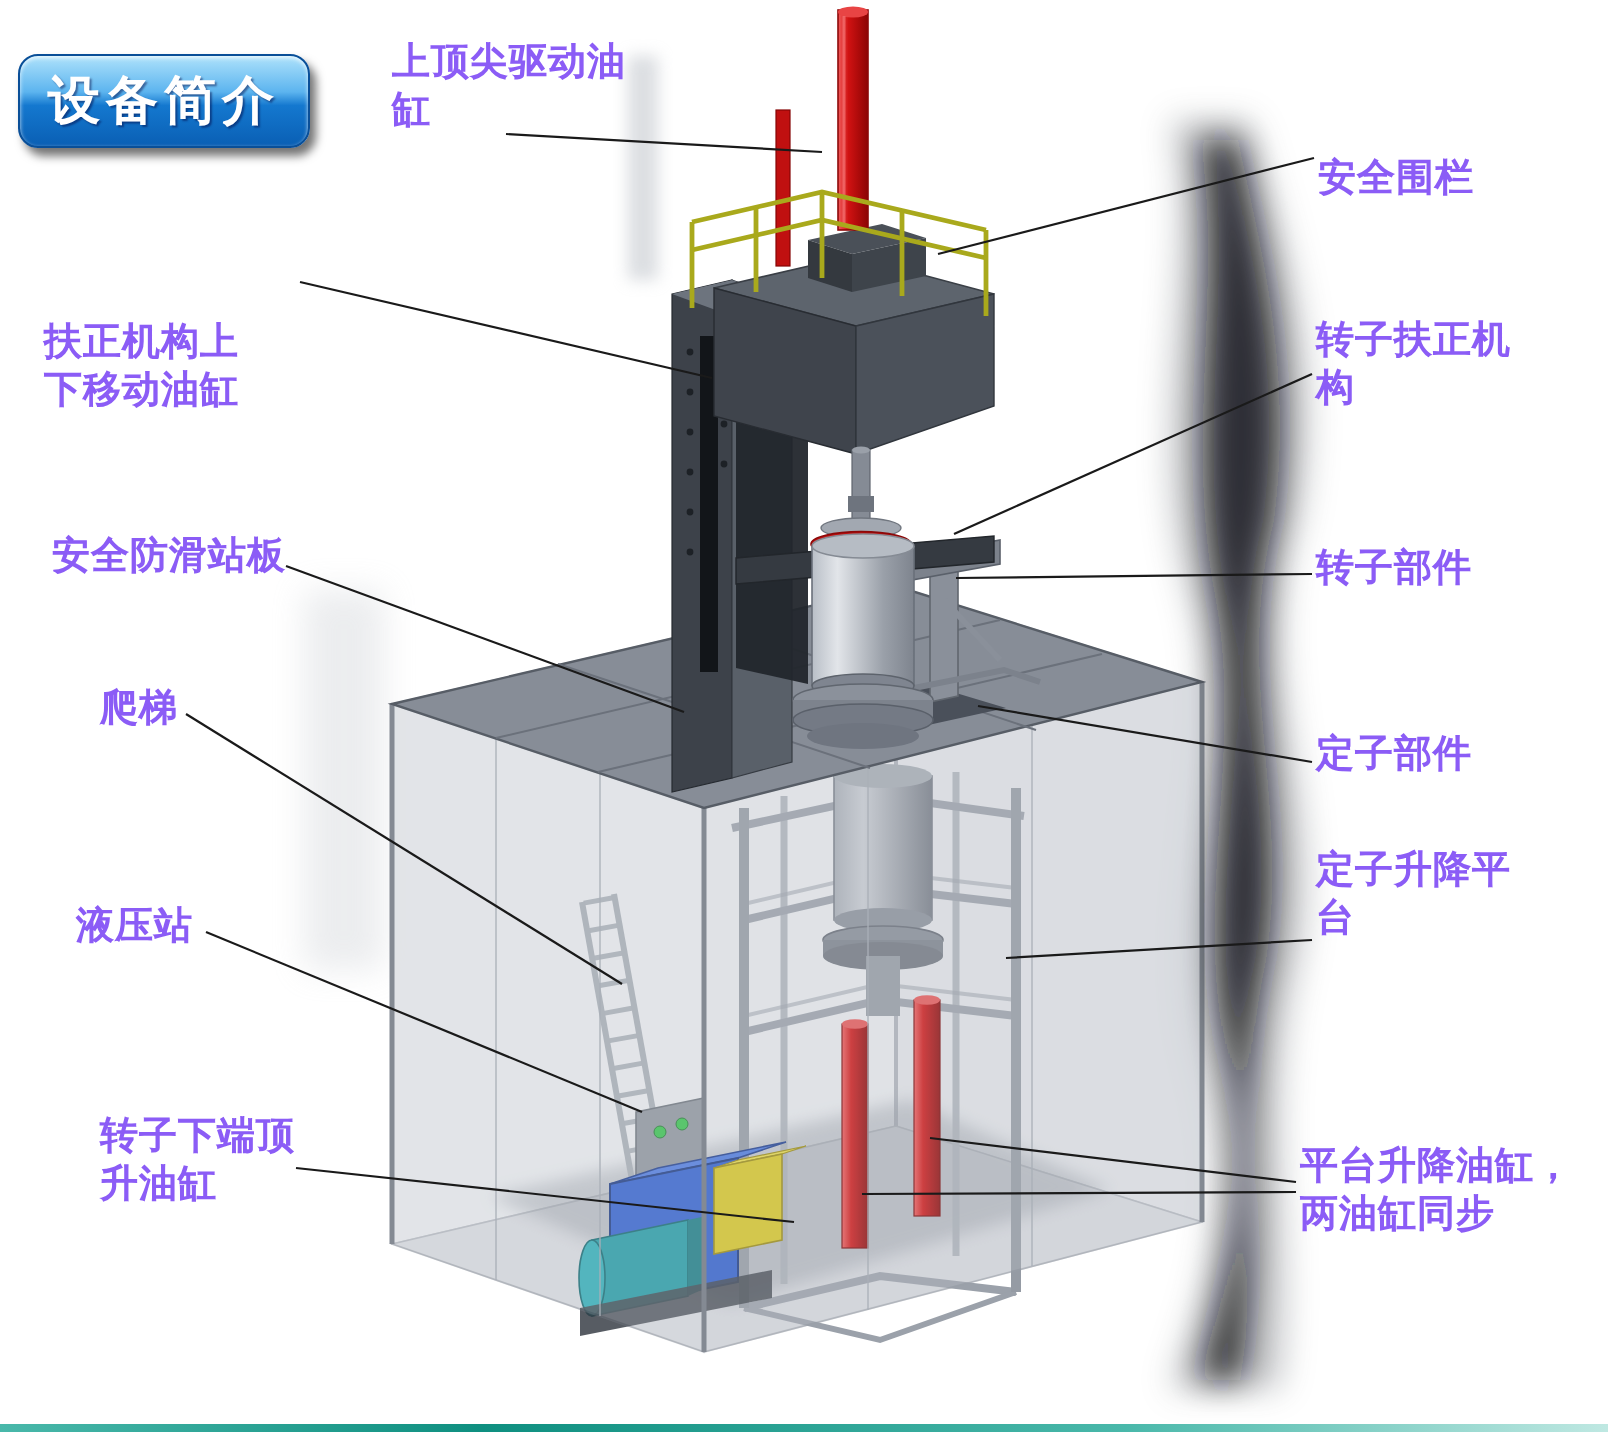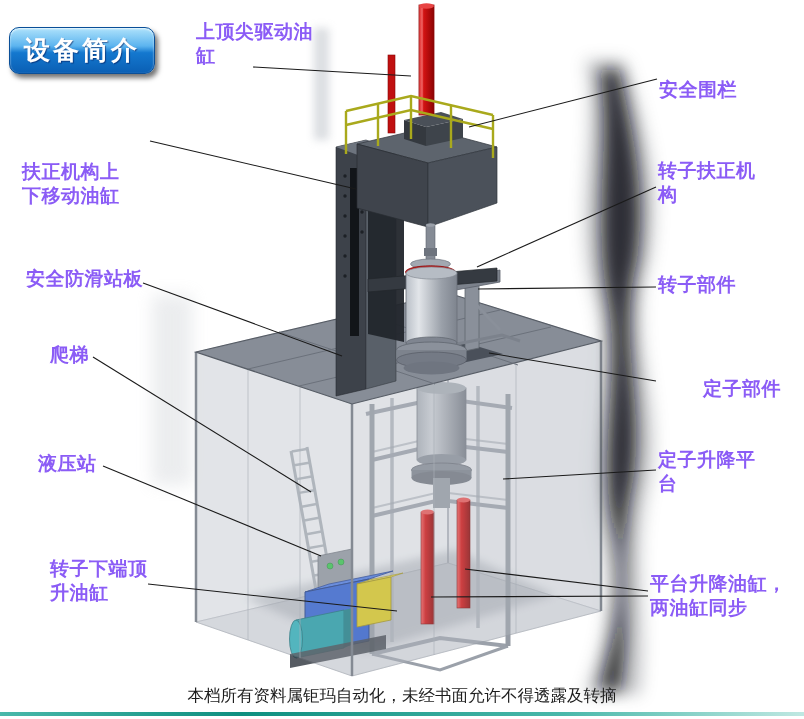--- a/index.html
+++ b/index.html
@@ -13,23 +13,23 @@
          text-shadow:1px 1px 1px rgba(0,0,60,0.45);font-family:Liberation Serif, serif;}
   .label{position:absolute;font-size:19px;font-weight:600;line-height:1.28;color:#8b5cf6;
          white-space:pre-line;letter-spacing:0.5px;}
   .l0{left:196px;top:20px;}
   .l1{left:659px;top:62px;margin-top:16px;}
   .l2{left:22px;top:112px;margin-top:48px;}
   .l3{left:658px;top:159px;}
   .l4{left:26px;top:267px;}
   .l5{left:658px;top:273px;text-align:right;}
   .l6{left:50px;top:343px;}
-  .l7{left:658px;top:377px;margin-left:45px;}
+  .l7{left:658px;top:366px;}
   .l8{left:38px;top:452px;}
-  .l9{left:658px;top:448px;}
+  .l9{left:658px;top:424px;font-family:Liberation Mono, monospace;}
   .l10{left:28px;top:557px;margin-left:22px;}
   .l11{left:650px;top:572px;}
   .footer{position:absolute;left:0;right:0;top:685px;text-align:center;font-size:16.5px;
           color:#1c1c1c;font-weight:500;}
   .footer-line{position:absolute;left:0;top:712px;width:804px;height:4px;
           background:linear-gradient(90deg,#49b8aa 0%,#0e8f80 30%,#49b8aa 70%,#bfe8e2 100%);}
 </style>
 </head>
 <body>
 
@@ -249,16 +249,15 @@
 <div class="label l6">爬梯</div>
 <div class="label l7">定子部件</div>
 <div class="label l8">液压站</div>
 <div class="label l9">定子升降平
 台</div>
 <div class="label l10">转子下端顶
 升油缸</div>
 <div class="label l11">平台升降油缸，
 两油缸同步</div>
 
-<div class="footer">本档所有资料属钜玛自动化，未经书面允许不得透露及转摘</div>
 <div class="footer-line"></div>
 
 </div>
 
 </body></html>

